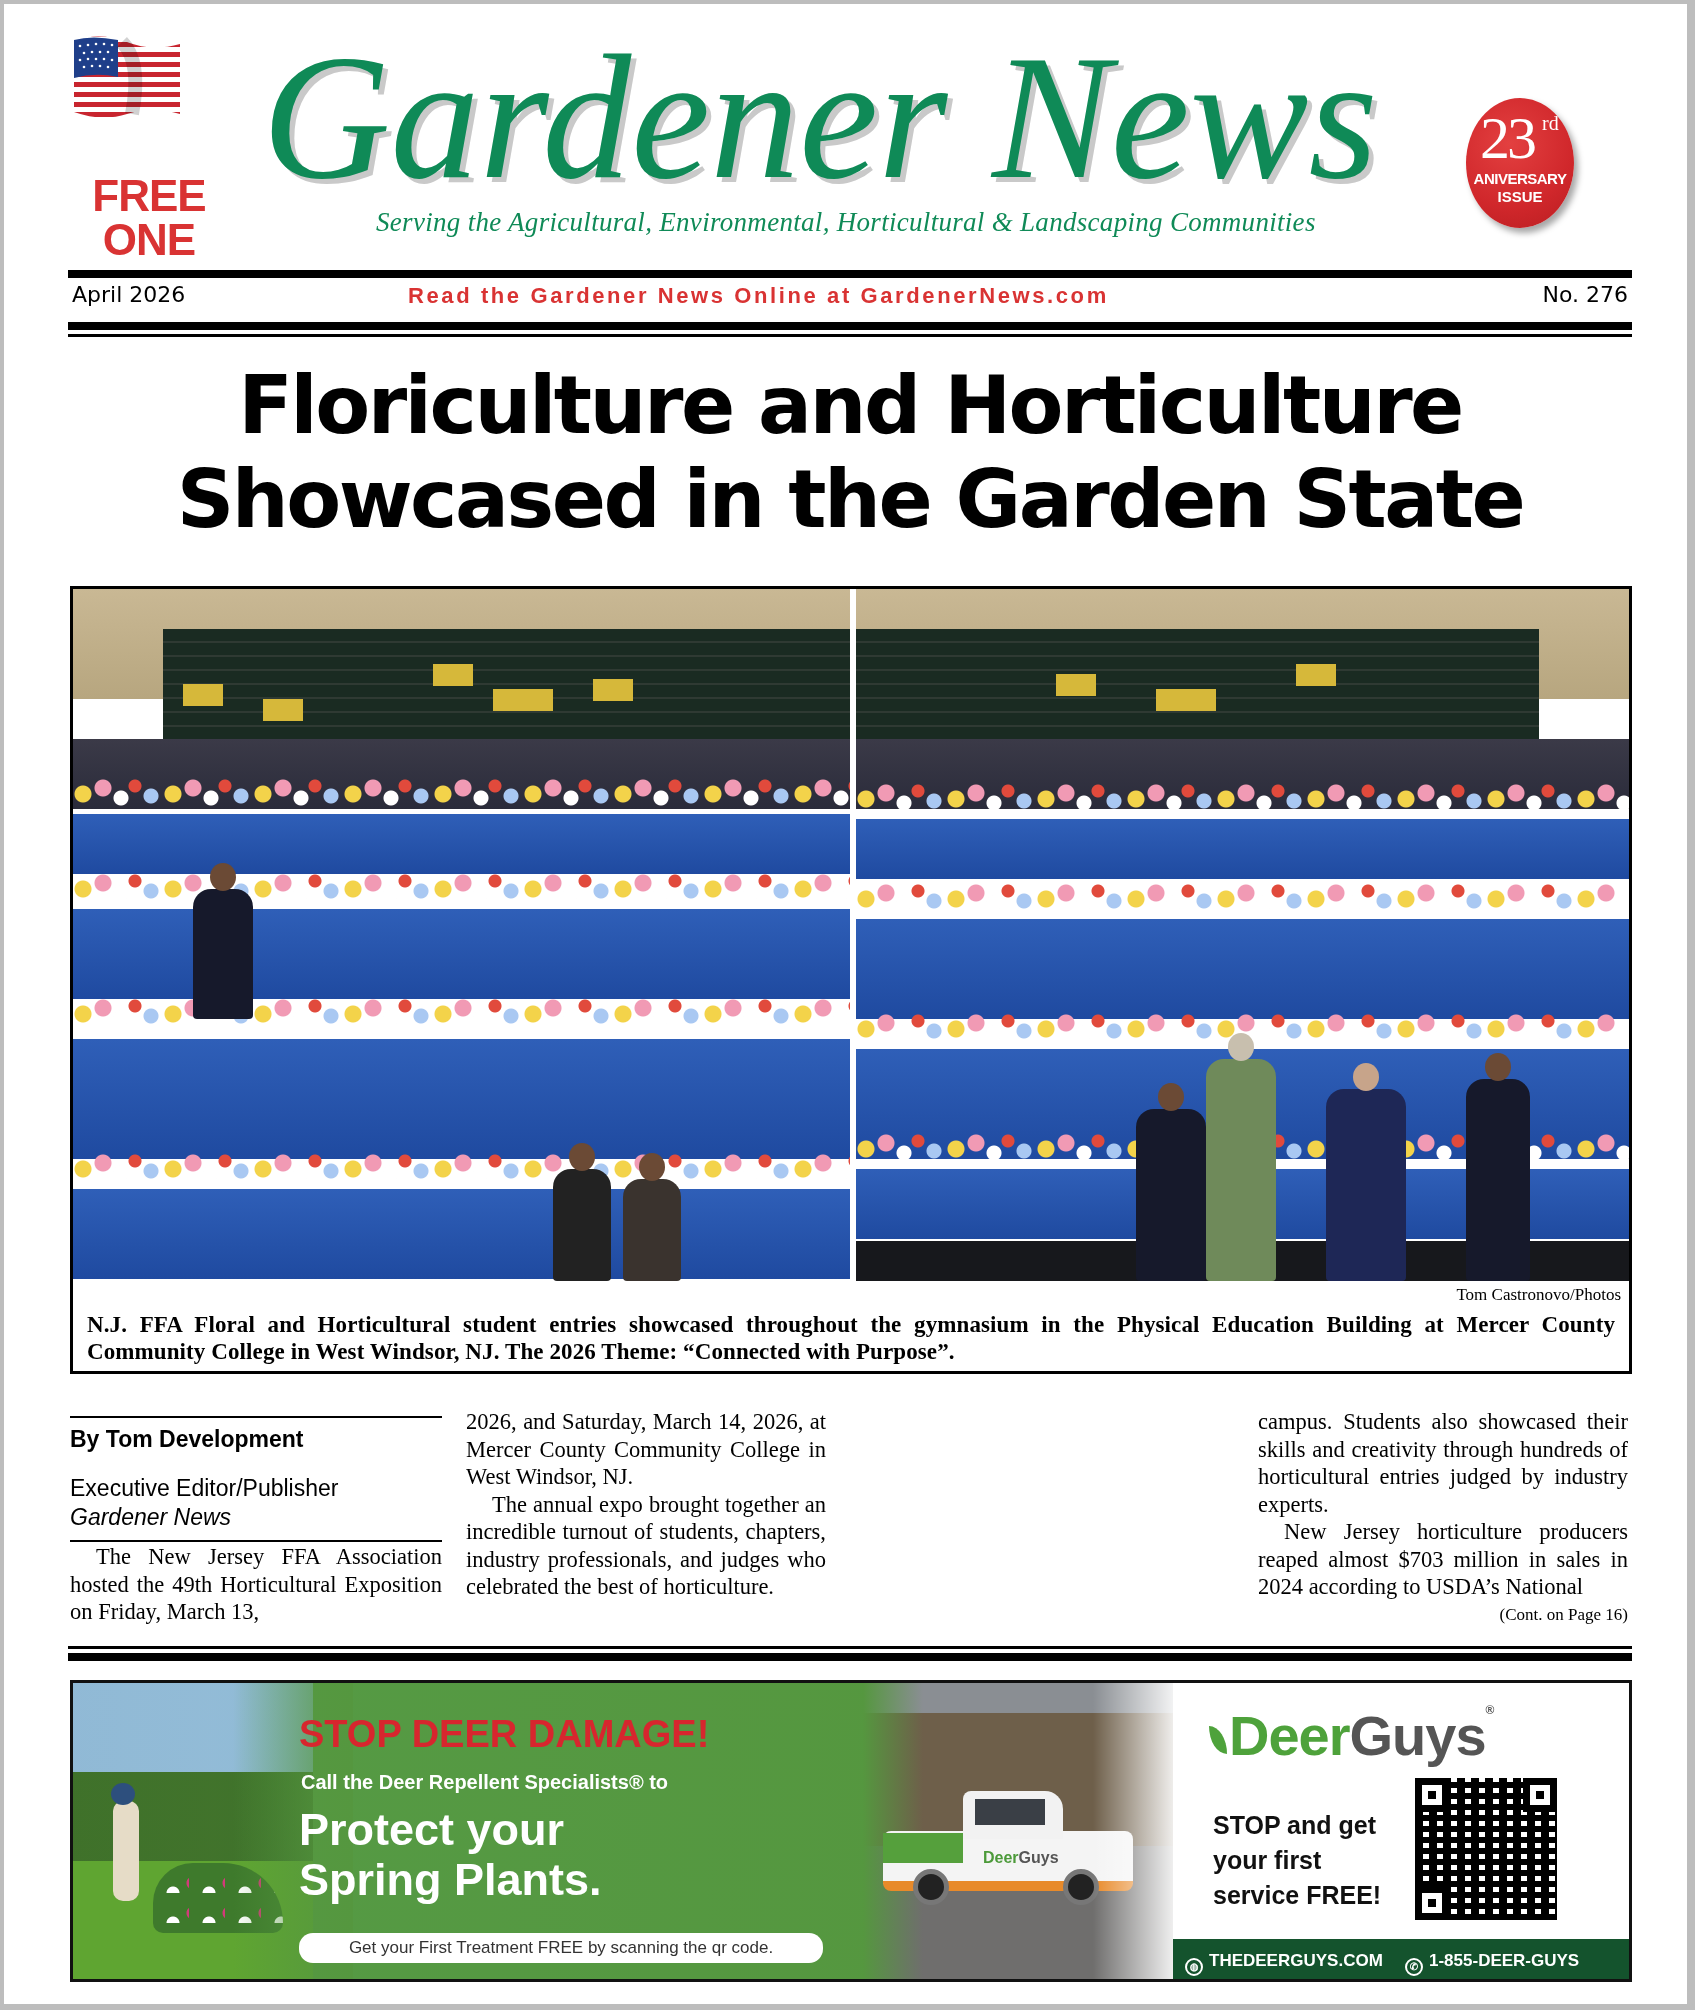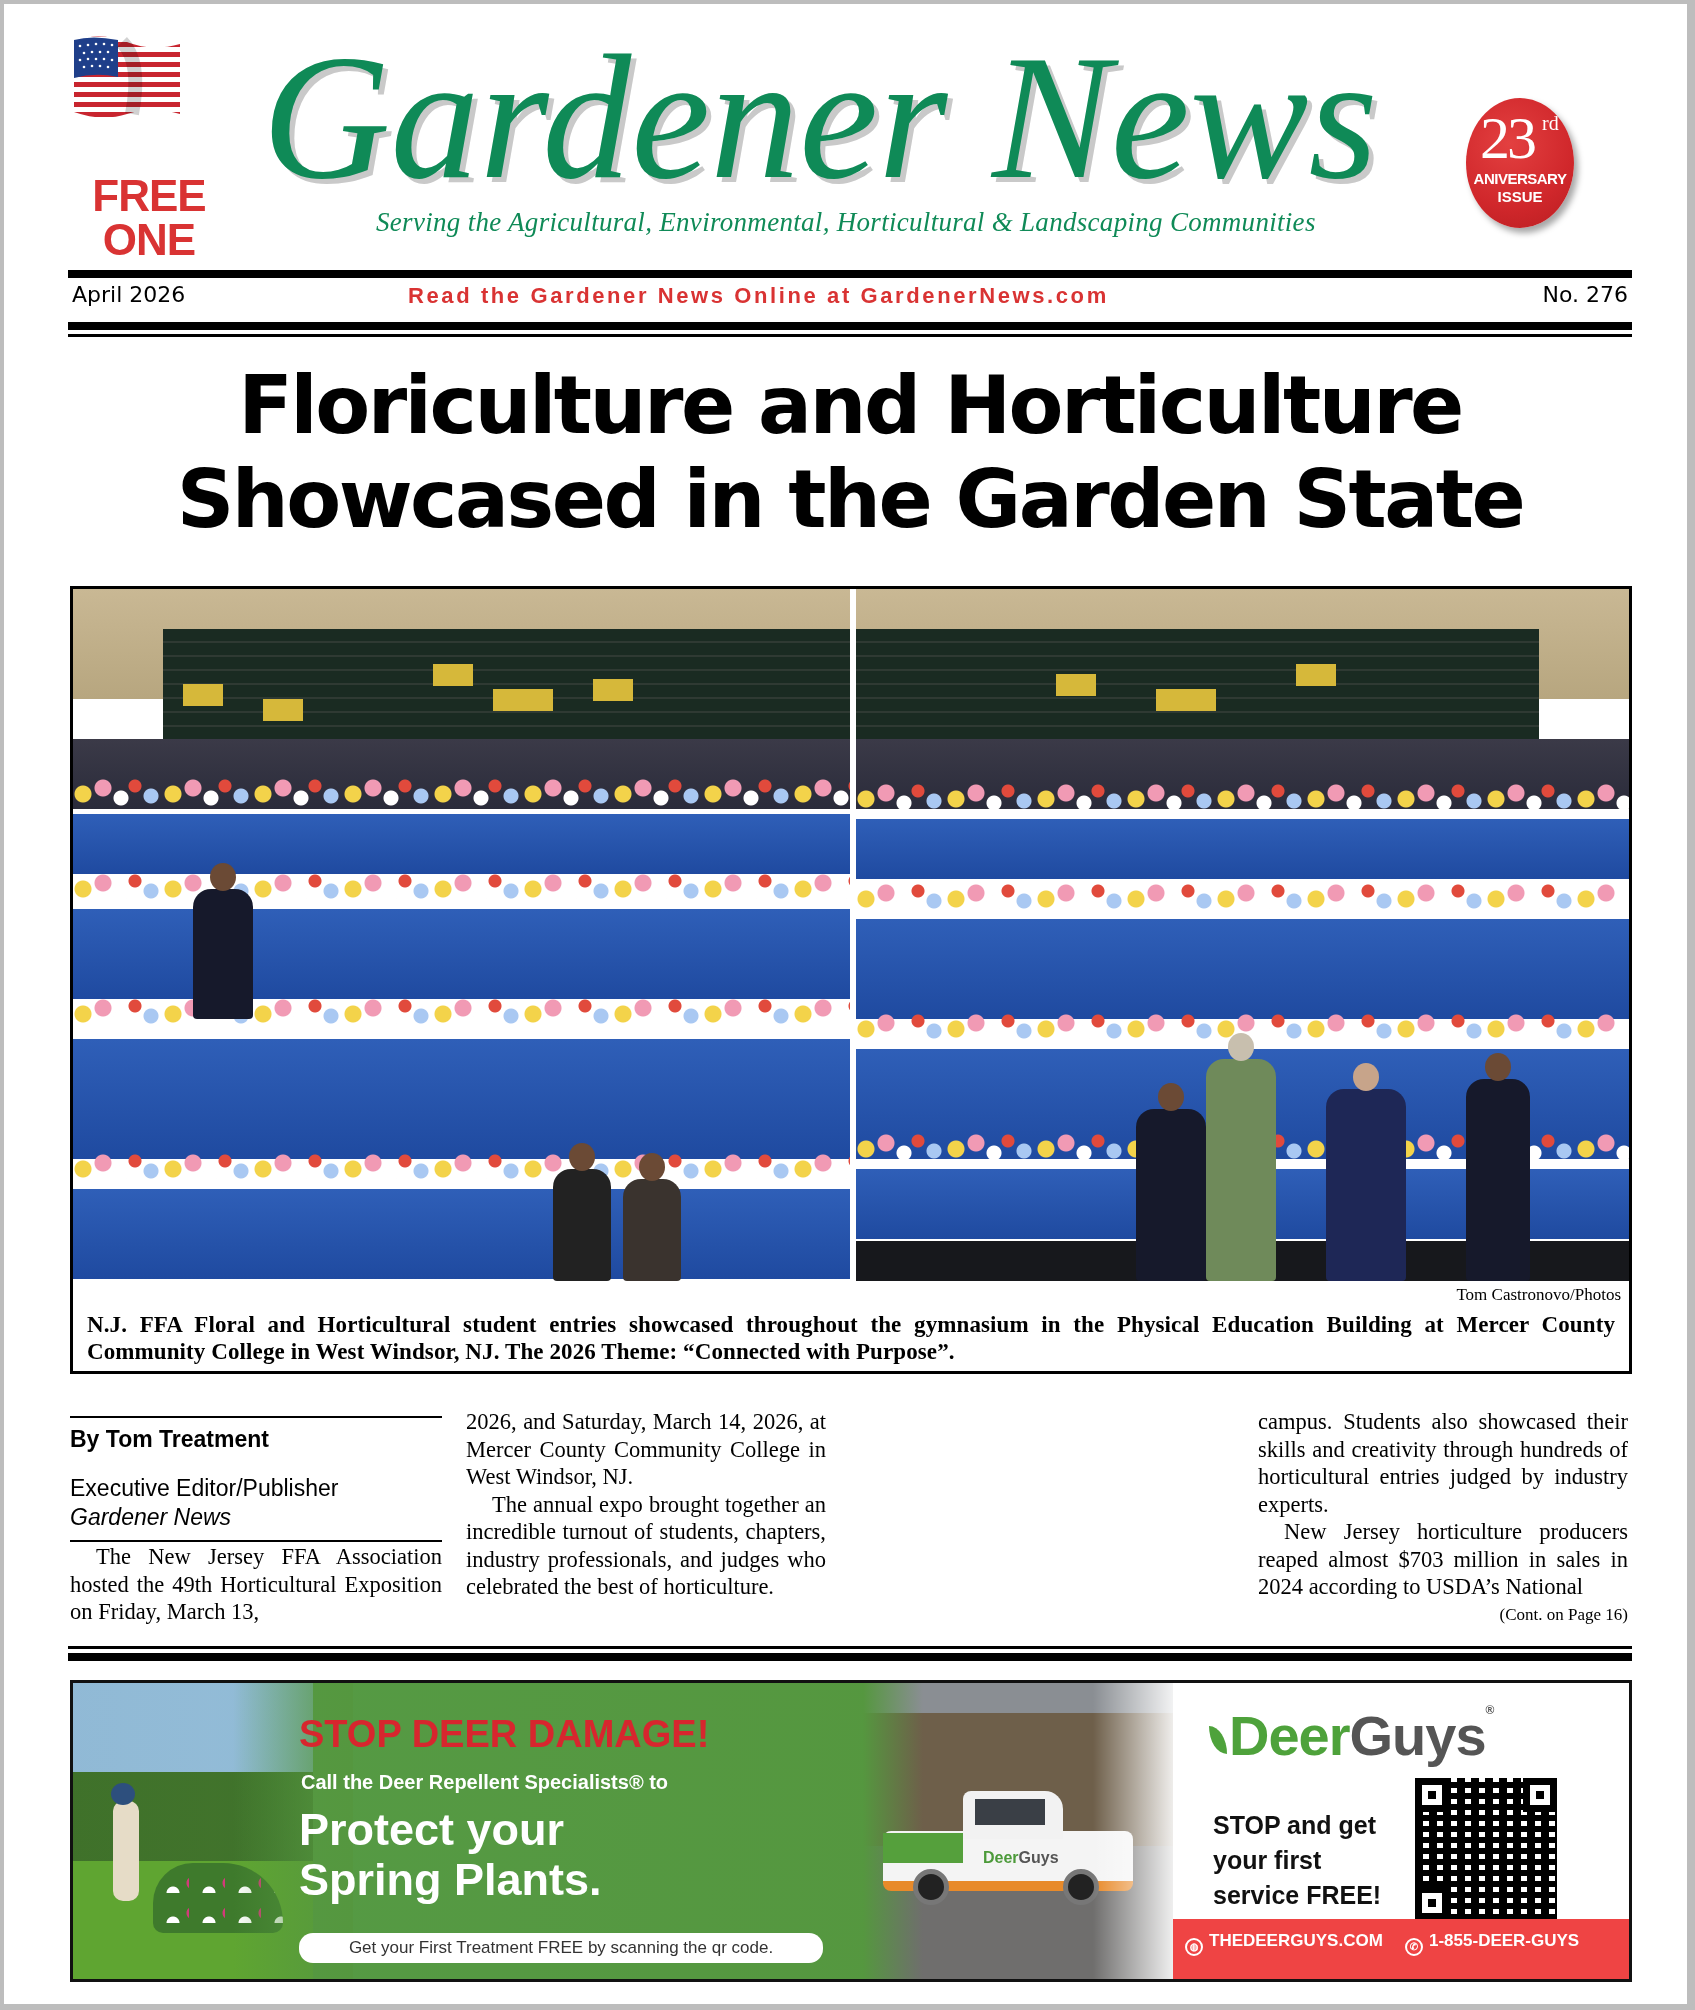--- a/index.html
+++ b/index.html
@@ -158,21 +158,21 @@
   .logo .reg { font-size: 12px; vertical-align: top; color: #555; }
   .leaf { display: inline-block; width: 18px; height: 28px; background: #4ea23b; border-radius: 0 100% 0 100%; margin-right: 2px; vertical-align: middle; }
   .scan { position: absolute; left: 40px; top: 125px; font-size: 25px; line-height: 35px; font-weight: 700; color: #111; }
   .qr { position: absolute; left: 242px; top: 95px; width: 142px; height: 142px; background: #fff;
     background-image:
       repeating-linear-gradient(90deg, #000 0 8px, transparent 8px 14px),
       repeating-linear-gradient(0deg, #000 0 6px, transparent 6px 11px);
     background-blend-mode: multiply; }
   .qr-finder { position: absolute; width: 34px; height: 34px; border: 7px solid #000; box-sizing: border-box; background: #fff; }
   .qr-finder::after { content: ""; position: absolute; left: 6px; top: 6px; width: 8px; height: 8px; background: #000; }
-  .ad-footer { position: absolute; left: 0; right: 0; bottom: 0; height: 60px; background: #ef4444; color: #fff; font-size: 17px; font-weight: 700; line-height: 44px; }
+  .ad-footer { position: absolute; left: 0; right: 0; bottom: 0; height: 40px; background: #14532d; color: #fff; font-size: 17px; font-weight: 700; line-height: 44px; }
   .ad-footer .item { position: absolute; top: 0; }
   .ad-footer .ico { display: inline-block; width: 18px; height: 18px; border: 2px solid #fff; border-radius: 50%; vertical-align: -4px; margin-right: 6px; box-sizing: border-box; text-align: center; font-size: 10px; line-height: 14px; }
 </style>
 </head>
 <body>
 
 <div class="page">
 
   <svg class="flag" viewBox="0 0 110 90">
     <defs>
@@ -293,21 +293,21 @@
           <div class="head"></div>
         </div>
     </div>
 
     <div class="photo-credit">Tom Castronovo/Photos</div>
     <div class="caption">N.J. FFA Floral and Horticultural student entries showcased throughout the gymnasium in the Physical Education Building at Mercer County Community College in West Windsor, NJ. The 2026 Theme: “Connected with Purpose”.</div>
   </div>
 
   <div class="byline-box">
     <div class="byline-rule"></div>
-    <div class="byline-name">By Tom Treatment</div>
+    <div class="byline-name">By Tom Development</div>
     <div class="byline-title">Executive Editor/Publisher</div>
     <div class="byline-pub">Gardener News</div>
     <div class="byline-rule"></div>
   </div>
 
   <div class="col col1">
     <p>The New Jersey FFA Association hosted the 49th Horticultural Exposition on Friday, March 13,</p>
   </div>
   <div class="col col2">
     <p class="noindent">2026, and Saturday, March 14, 2026, at Mercer County Community College in West Windsor, NJ.</p>

